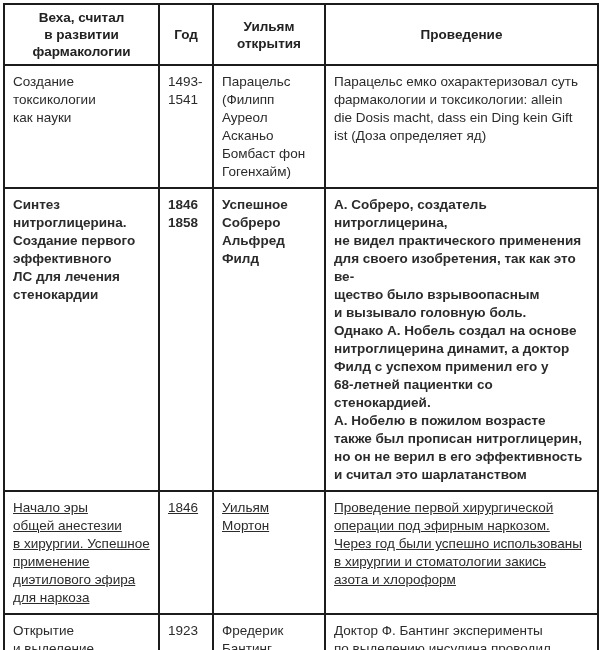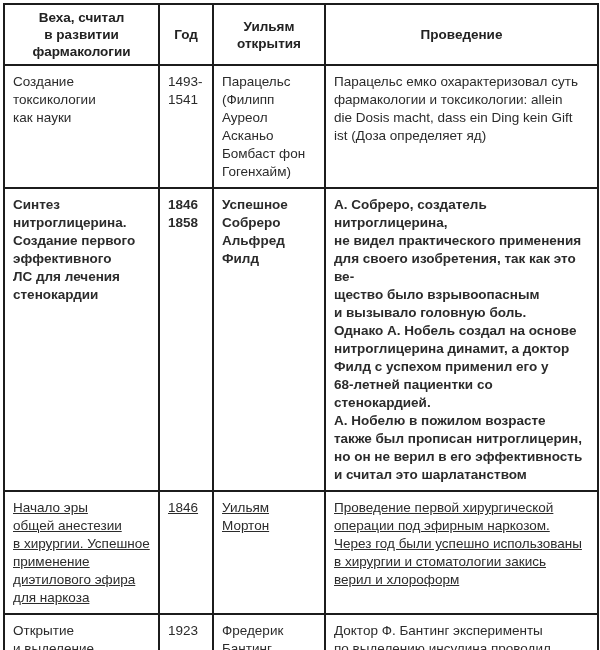--- a/index.html
+++ b/index.html
@@ -131,21 +131,21 @@
 применение
 диэтилового эфира
 для наркоза</td>
       <td>1846</td>
       <td>Уильям
 Мортон</td>
       <td>Проведение первой хирургической
 операции под эфирным наркозом.
 Через год были успешно использованы
 в хирургии и стоматологии закись
-верил и хлороформ</td>
+азота и хлороформ</td>
     </tr>
     <tr class="row-4">
       <td>Открытие
 и выделение
 инсулина, первого
 и главного ЛС
 для лечения
 сахарного диабета</td>
       <td>1923</td>
       <td>Фредерик

